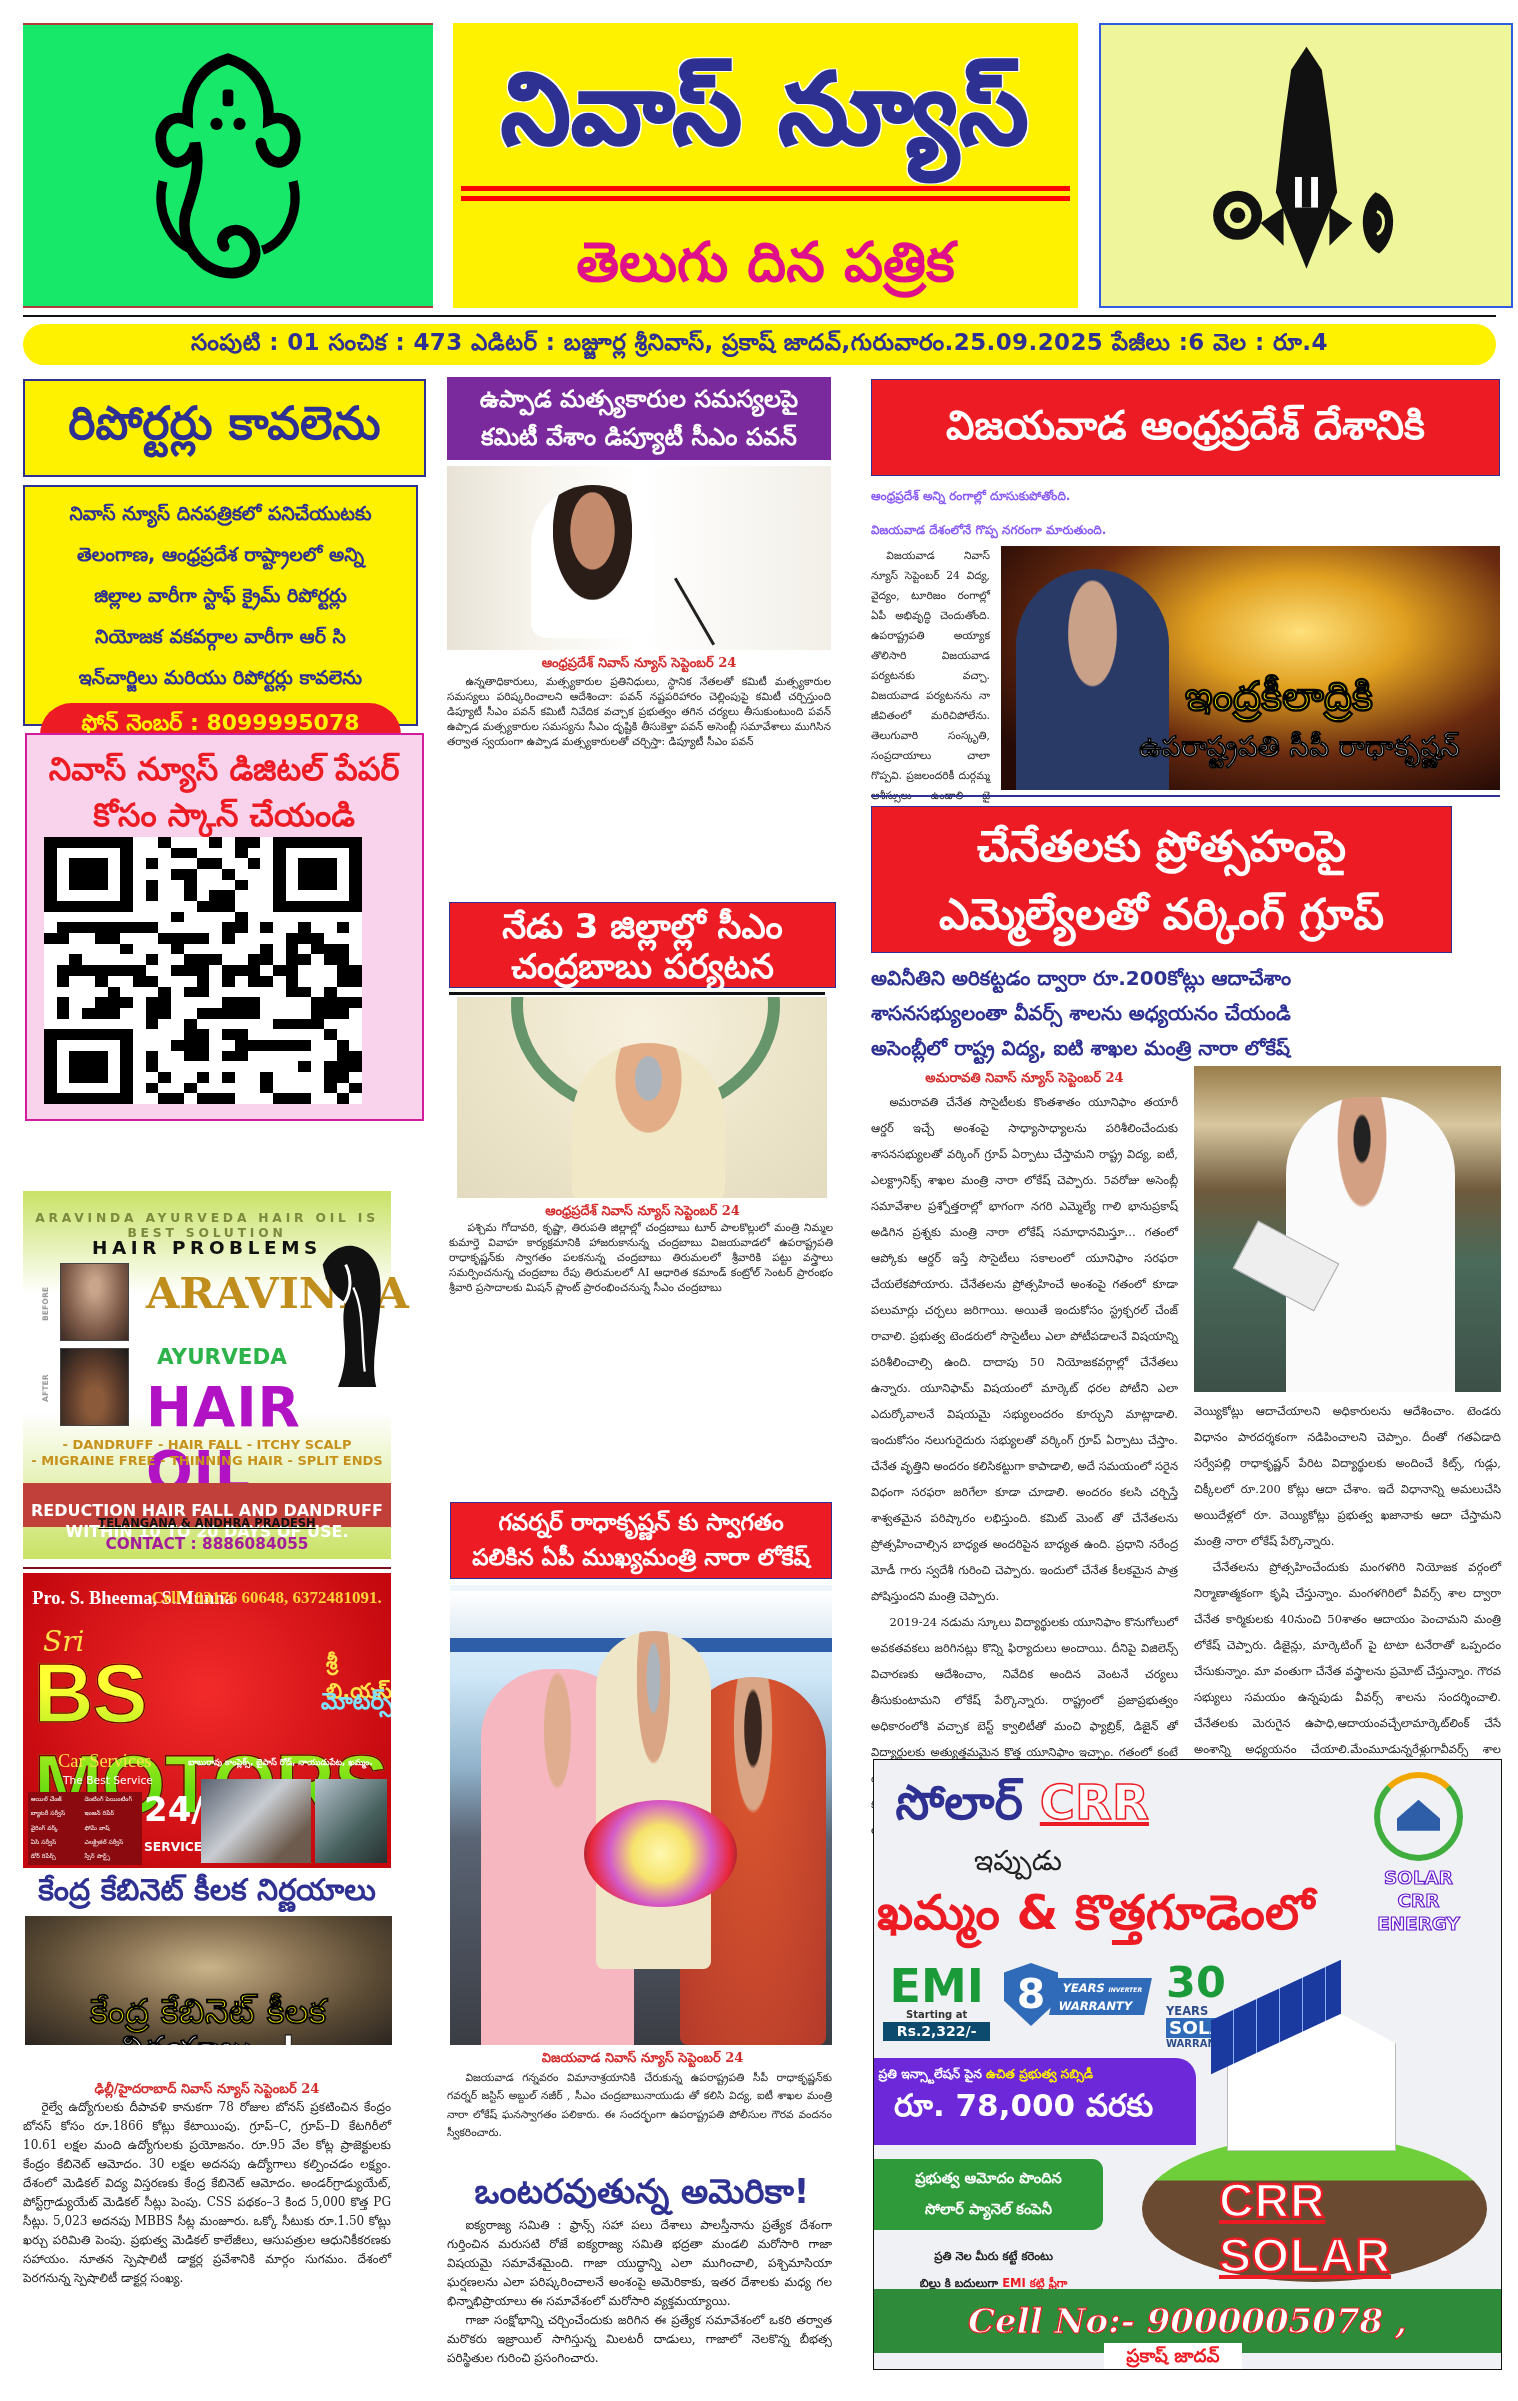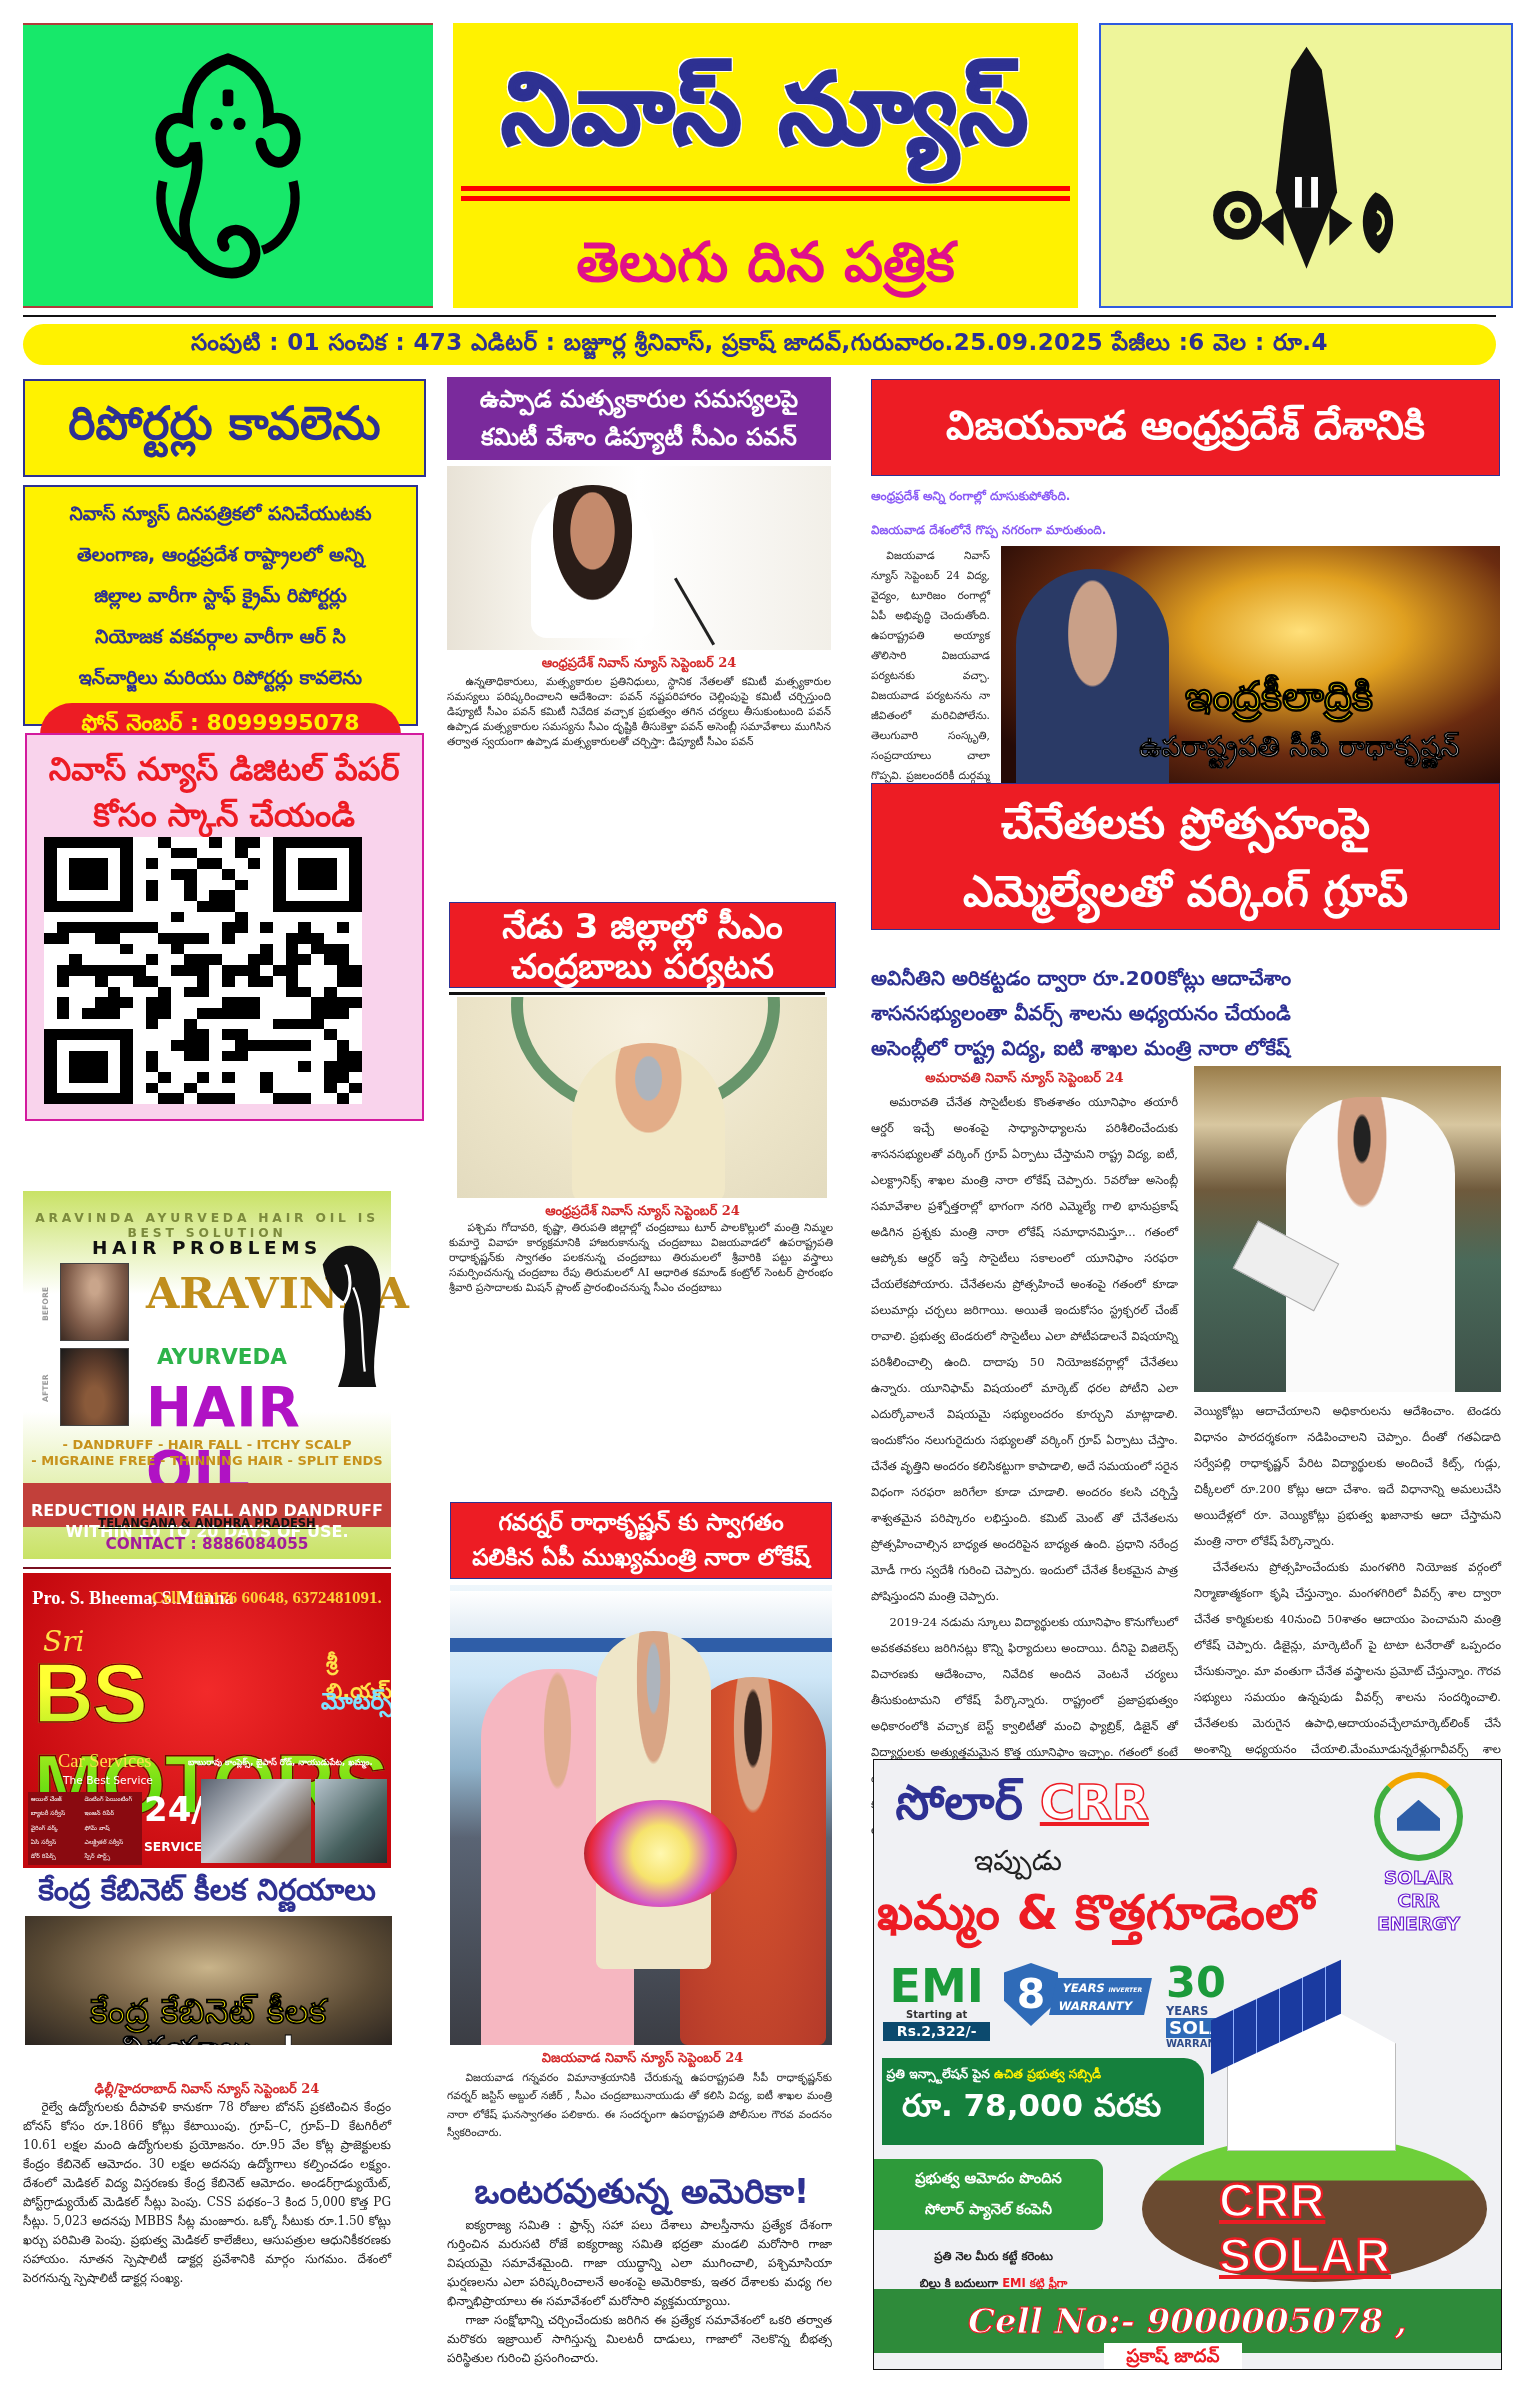--- a/index.html
+++ b/index.html
@@ -103,21 +103,21 @@
   
   .vja-head { left:871px; top:379px; width:629px; height:97px; font-size:40px; line-height:91px; border:1.5px solid #2e3192; }
   .vja-sub { left:871px; top:479px; width:629px; font-size:12px; font-weight:900; color:#8b5cf6; line-height:34px; }
   .vja-body { left:871px; top:546px; width:119px; font-size:10.7px; line-height:20px; text-align:justify; text-indent:15.3px; }
   .vja-img { left:1001px; top:546px; width:499px; height:244px; background: radial-gradient(ellipse at 60% 35%, #ffe07a 0%, #e0a020 25%, #6a2b10 55%, #250a06 85%); overflow:hidden; }
   .vja-person { position:absolute; left:15.3px; top:23px; width:153px; height:230px; border-radius:77px 77px 0 0; background: radial-gradient(ellipse at 50% 28%, #c9a088 0 22%, #2a3a66 23%); }
   .vja-ovl1 { position:absolute; left:184px; top:127px; font-size:40px; font-weight:900; color:#fff200; -webkit-text-stroke:1.2px #000; }
   .vja-ovl2 { position:absolute; left:138px; top:184px; font-size:28px; font-weight:900; color:#fff; -webkit-text-stroke:0.8px #000; }
   .rule-navy-r { left:871px; top:795px; width:629px; height:2.3px; background:#2e3192; }
 
-  .hand-head { left:871px; top:783px; width:629px; height:147px; font-size:43px; line-height:68px; padding-top:4.6px; }
+  .hand-head { left:871px; top:806px; width:581px; height:147px; font-size:43px; line-height:68px; padding-top:4.6px; }
   .hand-sub { left:871px; top:961px; width:629px; font-size:20px; font-weight:900; color:#2e3192; line-height:35px; }
   .hand-dl { left:871px; top:1070px; width:307px; }
   .hand-body-l { left:871px; top:1089px; width:307px; font-size:11.5px; line-height:26px; }
   .lok-img { left:1194px; top:1066px; width:307px; height:326px; background: linear-gradient(180deg, #9a7d4a 0%, #d8c7a0 18%, #6f5a3c 38%, #4a6a5a 60%, #3d5048 100%); overflow:hidden; }
   .lok-person { position:absolute; left:92px; top:31px; width:169px; height:299px; border-radius:77px 77px 0 0; background: radial-gradient(ellipse at 45% 14%, #222 0 6%, #d3a083 7% 18%, #fafafa 19%); }
   .lok-paper { position:absolute; left:46px; top:173px; width:92px; height:54px; background:#eee; transform:rotate(28deg); border:0.8px solid #aaa; }
   .hand-body-r { left:1194px; top:1398px; width:307px; font-size:11.5px; line-height:26px; text-indent:0; }
 
   .solar-ad { left:873px; top:1759px; width:629px; height:611px; background:#f0f1f4; border:1.5px solid #111; overflow:hidden; }
   .sol-title { position:absolute; left:21.5px; top:14px; font-size:48px; font-weight:900; color:#2e3192; }
@@ -134,21 +134,21 @@
   .sol-emi .rs { background:#0c4a6e; color:#fff; font-weight:900; font-size:14px; padding:1.5px 3.1px; margin-top:1.5px; }
   .sol-8 { position:absolute; left:130px; top:203px; width:146px; height:63px; }
   .shield { position:absolute; left:0; top:0; width:54px; height:63px; background:#2f6bb8; clip-path: polygon(50% 0, 100% 15%, 100% 60%, 50% 100%, 0 60%, 0 15%); color:#fff; font-size:41px; font-weight:900; text-align:center; line-height:63px; }
   .warr-band { position:absolute; left:49px; top:15.3px; width:95px; height:37px; background:#2f6bb8; transform: skewX(-12deg); color:#fff; font-size:11.5px; font-weight:900; line-height:17px; padding-left:7.7px; padding-top:1.5px; }
   .warr-band small { font-size:6.1px; }
   .sol-30 { position:absolute; left:292px; top:201px; width:100px; }
   .sol-30 .n { font-size:43px; font-weight:900; color:#1b9a3a; line-height:43px; display:inline-block; }
   .sol-30 .y { font-size:11.5px; font-weight:900; color:#2f4c8a; display:inline-block; }
   .sol-30 .s { background:#2f6bb8; color:#fff; font-size:18.4px; font-weight:900; display:inline-block; padding:0 3.1px; line-height:20px; }
   .sol-30 .w { font-size:10px; font-weight:900; color:#2f4c8a; }
-  .sol-sub { position:absolute; left:8px; top:298px; width:322px; height:87px; background:#15803d; border-radius:0 20px 0 0; color:#fff; padding:9.2px 0 0 4.6px; }
+  .sol-sub { position:absolute; left:0; top:298px; width:322px; height:87px; background:#6d28d9; border-radius:0 20px 0 0; color:#fff; padding:9.2px 0 0 4.6px; }
   .sol-sub .l1 { font-size:12.3px; font-weight:700; }
   .sol-sub .l1 span { color:#fff200; }
   .sol-sub .l2 { font-size:31px; font-weight:900; margin-top:3.1px; padding-left:15.3px; }
   .sol-govt { position:absolute; left:0; top:399px; width:229px; height:71px; background:#2e9a3a; border-radius:0 10.7px 10.7px 0; color:#fff; font-size:14.6px; font-weight:900; text-align:center; line-height:31px; padding-top:3px; }
   .sol-emi-note { position:absolute; left:4.6px; top:483px; width:230px; text-align:center; font-size:11.5px; font-weight:700; color:#222; line-height:27px; }
   .sol-emi-note span { color:#ed1c24; }
   .sol-house { position:absolute; left:253px; top:230px; width:368px; height:292px; }
   .sol-ground { position:absolute; left:15.3px; bottom:0; width:345px; height:146px; border-radius:50%; background: linear-gradient(#6ecf3a 0 30%, #6a4a30 31% 100%); }
   .sol-bldg { position:absolute; left:100px; top:7.7px; width:169px; height:153px; background:#ffffff; border:1.5px solid #bbb; clip-path: polygon(50% 0, 100% 30%, 100% 100%, 0 100%, 0 30%); }
   .sol-panel { position:absolute; left:84px; top:0; width:130px; height:54px; background: repeating-linear-gradient(90deg, #1a3aa0 0 10.7px, #8fb0ff 10.7px 11.5px); transform: skewY(-25deg); }

